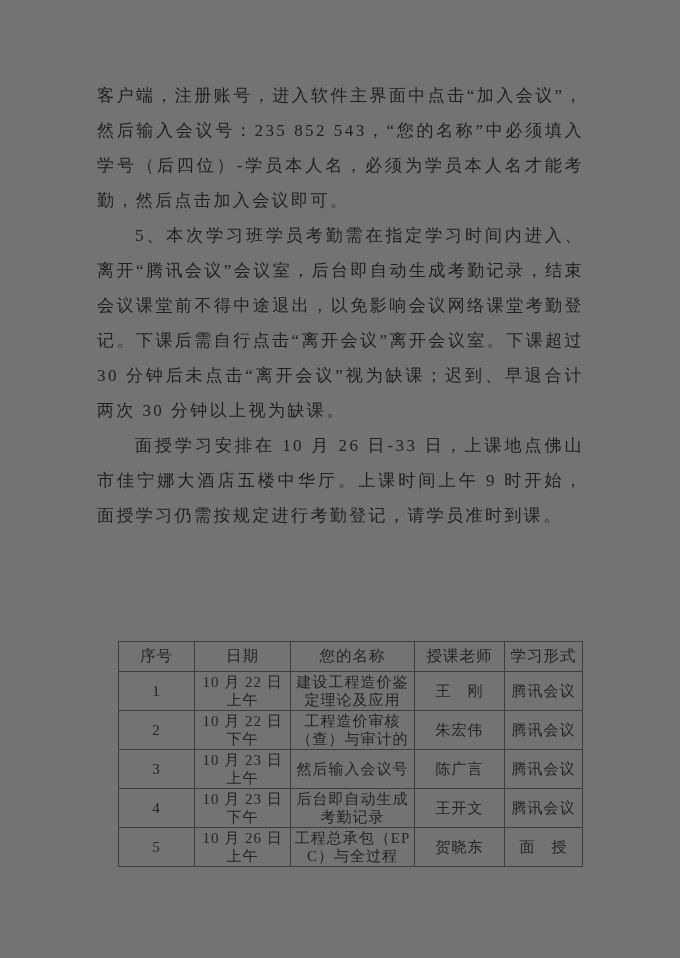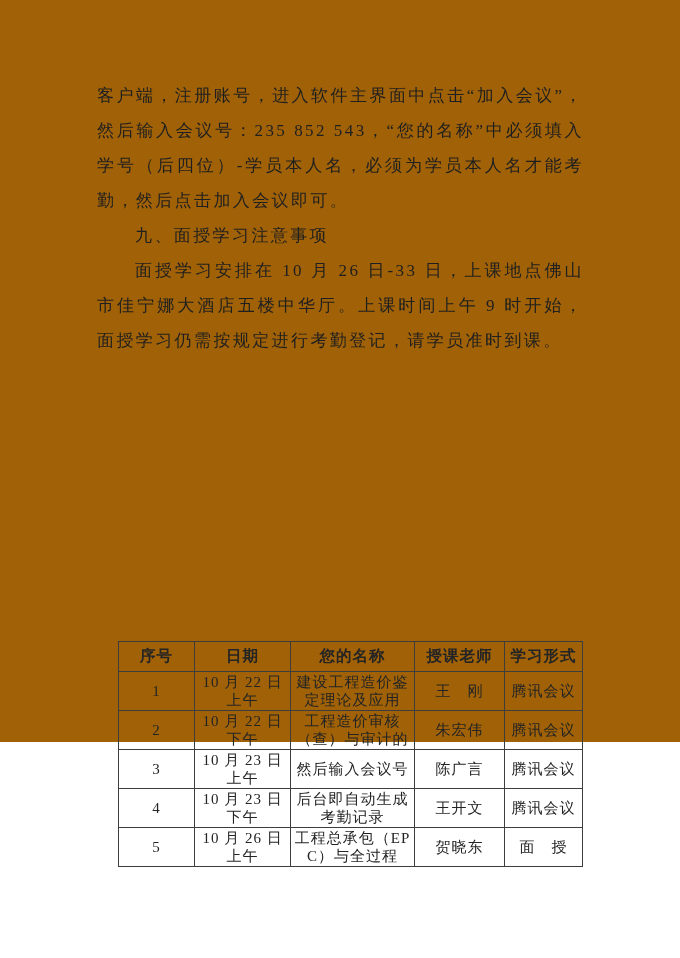--- a/index.html
+++ b/index.html
@@ -10,22 +10,22 @@
   body {
     width: 680px;
     height: 958px;
     font-family: "Liberation Serif", "DejaVu Serif", serif;
     color: #1f1f1f;
     overflow: hidden;
   }
   .page {
     position: relative;
     width: 680px;
-    height: 742px;
-    background: #a16207;
+    height: 958px;
+    background: #737373;
     box-sizing: border-box;
   }
   .body-text {
     position: absolute;
     top: 78px;
     left: 97px;
     width: 487px;
   }
   .para {
     margin: 0;
@@ -66,41 +66,41 @@
     vertical-align: middle;
     padding: 1px 3px;
     box-sizing: border-box;
     font-size: 15px;
     letter-spacing: 1px;
     color: #242424;
   }
   .course-table th {
     height: 30px;
     font-size: 15.5px;
-    font-weight: bold;
+    font-weight: normal;
   }
   .course-table td {
     height: 36px;
     line-height: 18px;
   }
   .c-date {
     white-space: pre-line;
   }
   .c-content {
     word-break: break-all;
   }
 </style>
 </head>
 <body>
 
 <div class="page">
 
   <div class="body-text">
     <p class="para no-indent">客户端，注册账号，进入软件主界面中点击“加入会议”，然后输入会议号：235 852 543，“您的名称”中必须填入学号（后四位）-学员本人名，必须为学员本人名才能考勤，然后点击加入会议即可。</p>
-    <p class="para">九、面授学习注意事项</p>
+    <p class="para">5、本次学习班学员考勤需在指定学习时间内进入、离开“腾讯会议”会议室，后台即自动生成考勤记录，结束会议课堂前不得中途退出，以免影响会议网络课堂考勤登记。下课后需自行点击“离开会议”离开会议室。下课超过 30 分钟后未点击“离开会议”视为缺课；迟到、早退合计两次 30 分钟以上视为缺课。</p>
     <p class="para">面授学习安排在 10 月 26 日-33 日，上课地点佛山市佳宁娜大酒店五楼中华厅。上课时间上午 9 时开始，面授学习仍需按规定进行考勤登记，请学员准时到课。</p>
   </div>
 
   <div class="table-section">
 
     <table class="course-table">
       <colgroup>
         <col style="width:76px">
         <col style="width:96px">
         <col style="width:124px">

